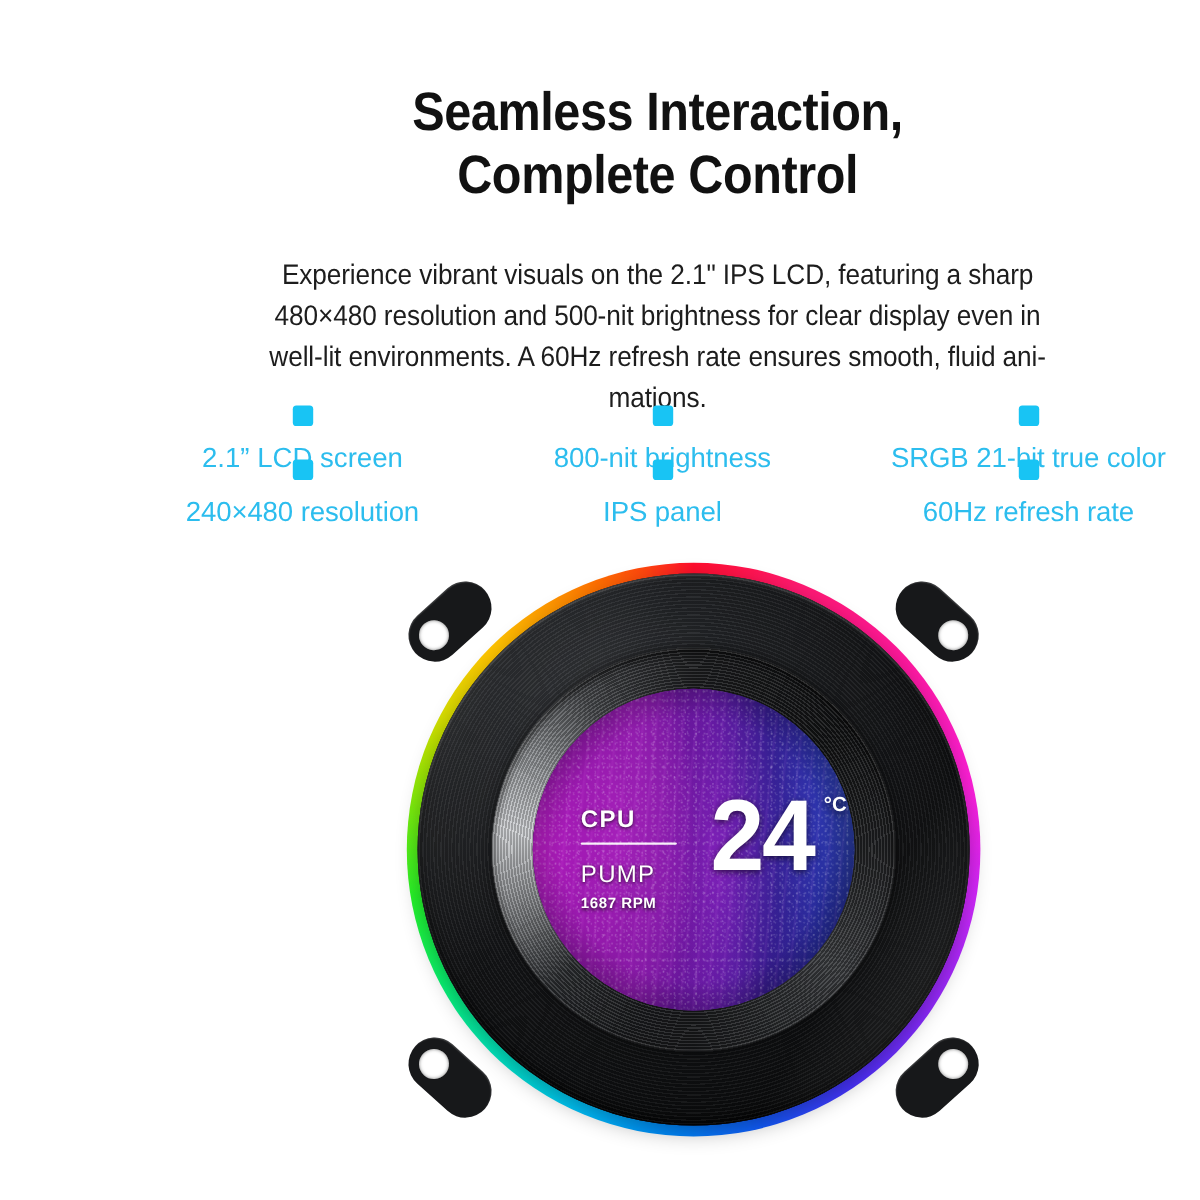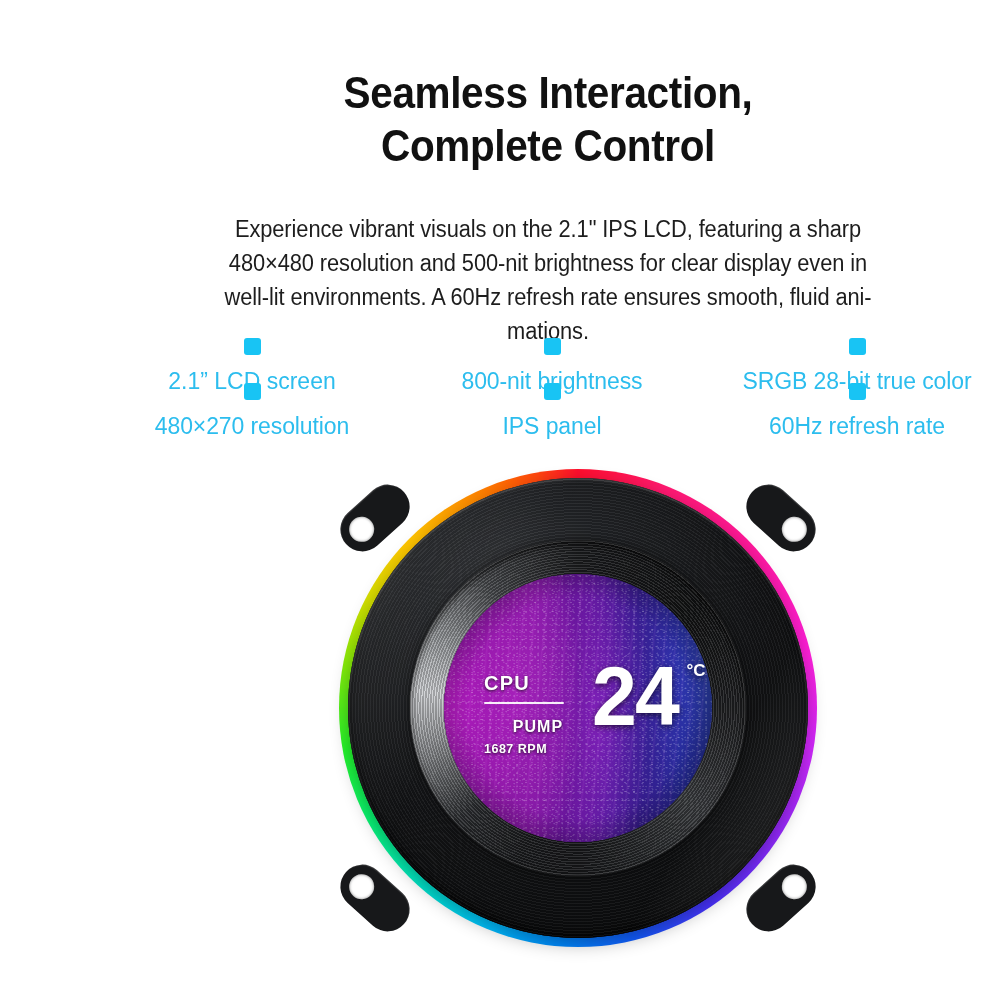--- a/index.html
+++ b/index.html
@@ -337,26 +337,25 @@
   }
   .hud-rule {
     display: block;
     width: 80px;
     height: 2px;
     background: rgba(255,255,255,0.92);
     margin: 9px 0 15px 0;
     border-radius: 1px;
   }
   .hud-pump {
-    font-size: 16px;
-    font-weight: 700;
+    font-size: 20px;
+    font-weight: 400;
     letter-spacing: 1.1px;
     line-height: 1;
     display: block;
-    text-align: center;
   }
   .hud-rpm {
     font-size: 12.5px;
     font-weight: 700;
     letter-spacing: 0.5px;
     line-height: 1;
     display: block;
     margin-top: 8px;
   }
   .hud-temp {
@@ -406,25 +405,25 @@
     <div class="feature wide-gap">
       <span class="bullet"></span>
       <span class="flabel">2.1”  LCD screen</span>
     </div>
     <div class="feature">
       <span class="bullet"></span>
       <span class="flabel">800-nit brightness</span>
     </div>
     <div class="feature">
       <span class="bullet"></span>
-      <span class="flabel">SRGB 28-bit true color</span>
+      <span class="flabel">SRGB 21-bit true color</span>
     </div>
     <div class="feature">
       <span class="bullet"></span>
-      <span class="flabel">480×270 resolution</span>
+      <span class="flabel">240×480 resolution</span>
     </div>
     <div class="feature">
       <span class="bullet"></span>
       <span class="flabel">IPS panel</span>
     </div>
     <div class="feature">
       <span class="bullet"></span>
       <span class="flabel">60Hz refresh rate</span>
     </div>
   </div>

